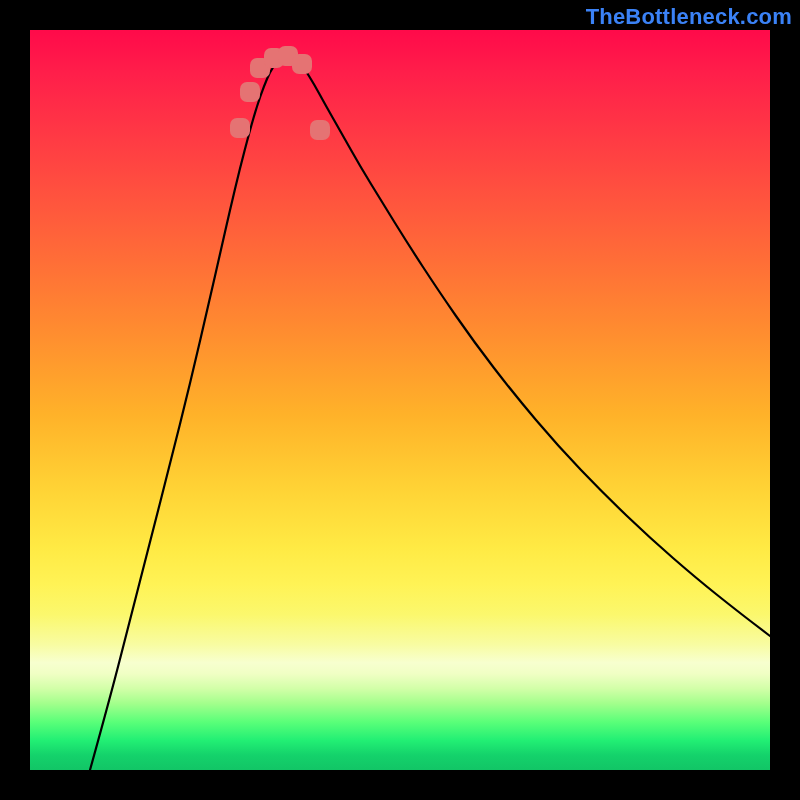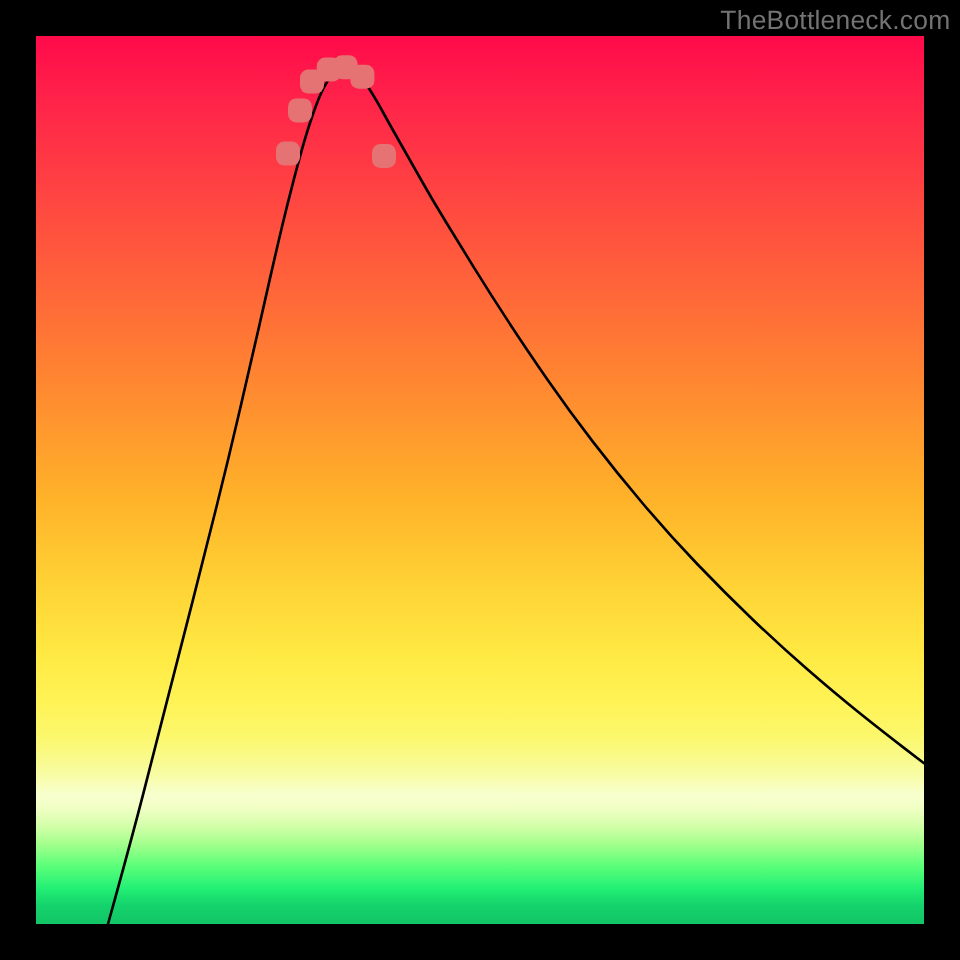--- a/index.html
+++ b/index.html
@@ -54,23 +54,23 @@
     left: 0;
     top: 0;
     width: 740px;
     height: 740px;
     overflow: visible;
   }
   .watermark {
     position: absolute;
     top: 4px;
     right: 8px;
-    color: #737373;
+    color: #3b82f6;
     font-size: 22px;
-    font-weight: 400;
+    font-weight: 700;
     letter-spacing: 0.2px;
     user-select: none;
   }
 </style>
 </head>
 <body>
 
 <div class="watermark">TheBottleneck.com</div>
 
 <div class="frame">

